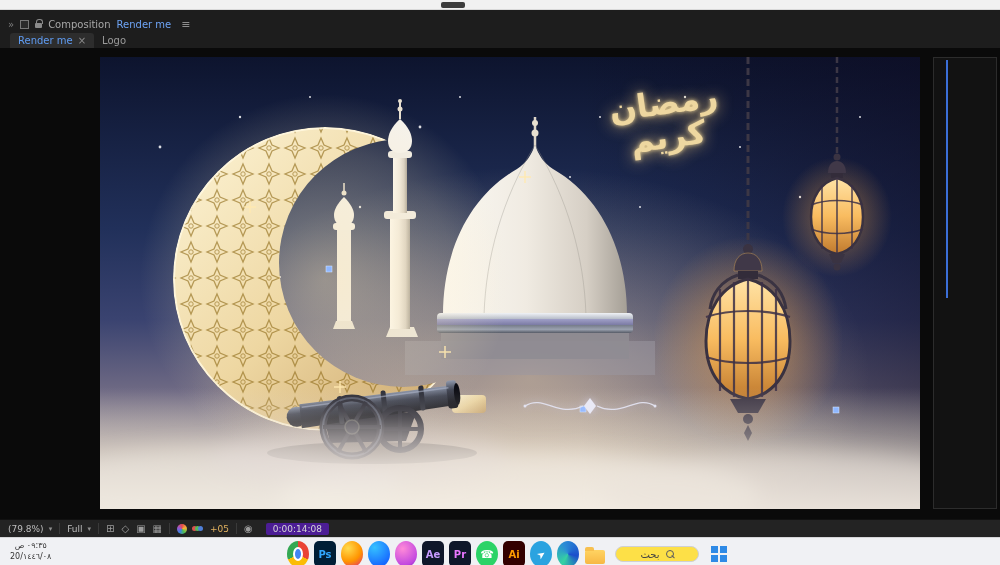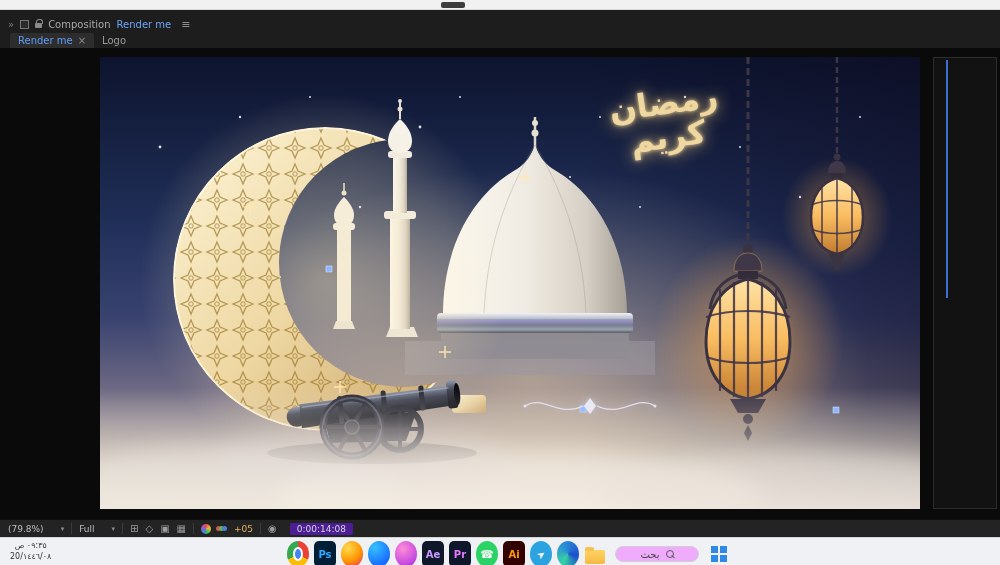--- a/index.html
+++ b/index.html
@@ -49,21 +49,21 @@
     text-shadow:0 0 5px rgba(255,255,255,.6); }
   .ornament { position:absolute; left:415px; top:334px; filter:drop-shadow(0 0 4px rgba(220,220,255,.6)); }
 
   .ghost-panel { position:absolute; right:3px; top:9px; width:64px; height:452px;
     border:1px solid #2c2c2c; background:#121212; }
   .blue-line { position:absolute; left:946px; top:12px; width:2px; height:238px; background:#3b6fd8; }
 
   .status-bar { position:absolute; left:0; bottom:0; width:1000px; height:18px; background:#232323;
     border-top:1px solid #111; display:flex; align-items:center; gap:7px; padding:0 8px;
     font-size:9px; color:#bdbdbd; }
-  .sb-group { display:flex; align-items:center; gap:17px; cursor:default; }
+  .sb-group { display:flex; align-items:center; gap:5px; cursor:default; }
   .caret { font-size:7px; color:#8e8e8e; }
   .sb-sep { width:1px; height:11px; background:#3a3a3a; }
   .sb-icon { font-size:10px; color:#9c9c9c; }
   .cwheel { width:10px; height:10px; border-radius:50%;
     background:conic-gradient(#e5484d,#f5b437,#4fc04f,#3b82e0,#9b59d0,#e5484d); }
   .channels { display:flex; }
   .channels i { width:5px; height:5px; border-radius:50%; display:inline-block; margin-left:-2px; }
   .ch-r{background:#d9534f;} .ch-g{background:#57b85a;} .ch-b{background:#4f7fd9;}
   .exposure { color:#e3b25f; }
   .timecode { margin-left:6px; padding:1px 7px; background:#4c1d95; border-radius:2px; color:#d6d6d6; }
@@ -84,21 +84,21 @@
   .messenger { background:radial-gradient(circle at 30% 25%, #35c1ff, #1769ff 75%); }
   .capcut { background:radial-gradient(circle at 35% 30%, #ff8ad8, #c247e0 70%, #7a1fb8); }
   .whatsapp { color:#fff; font-size:11px; }
   .telegram .tg { color:#fff; font-size:10px; display:inline-block; transform:rotate(-35deg); }
   .edge { background:conic-gradient(from 210deg, #35d2a2, #2b8dd6 35%, #1b4ecc 70%, #35d2a2); }
   .folder { position:relative; width:20px; height:14px; margin-top:5px;
     background:linear-gradient(#ffd463,#f7b844); border-radius:2px; }
   .folder::before { content:""; position:absolute; top:-3px; left:0; width:9px; height:4px;
     background:#f7c04f; border-radius:2px 2px 0 0; }
   .search-pill { display:flex; align-items:center; justify-content:center; gap:6px;
-    width:84px; height:16px; margin:0 4px; background:#f0abfc; border:1px solid #cfd0d4;
+    width:84px; height:16px; margin:0 4px; background:#fde047; border:1px solid #cfd0d4;
     border-radius:10px; font-size:10px; color:#444; direction:rtl; cursor:text; }
   .mag { position:relative; width:8px; height:8px; }
   .mag::before { content:""; position:absolute; top:0; left:0; width:6px; height:6px;
     border:1.4px solid #5b5b5f; border-radius:50%; }
   .mag::after { content:""; position:absolute; left:5.5px; top:5.5px; width:3.5px; height:1.4px;
     background:#5b5b5f; transform:rotate(45deg); }
   .winlogo { display:grid; grid-template-columns:7px 7px; grid-template-rows:7px 7px; gap:1.5px; margin-left:3px; cursor:default; }
   .winlogo i { background:#2e8ae6; }
 </style>
 </head>

